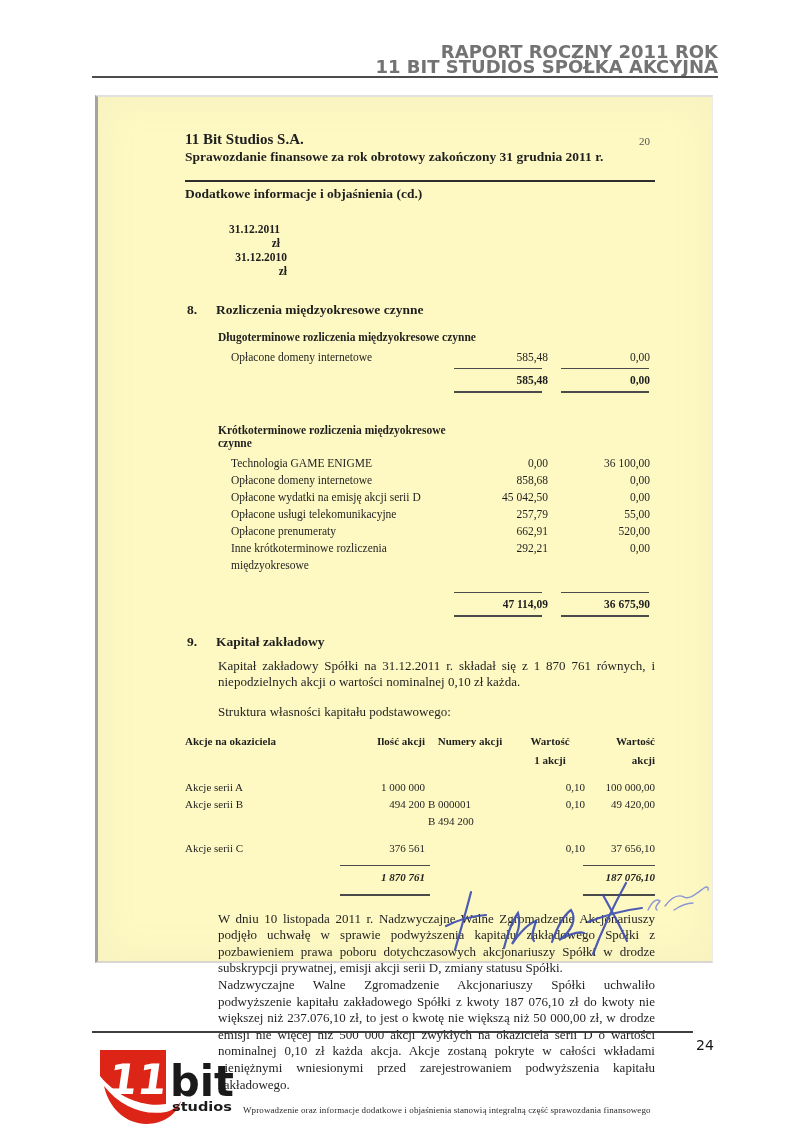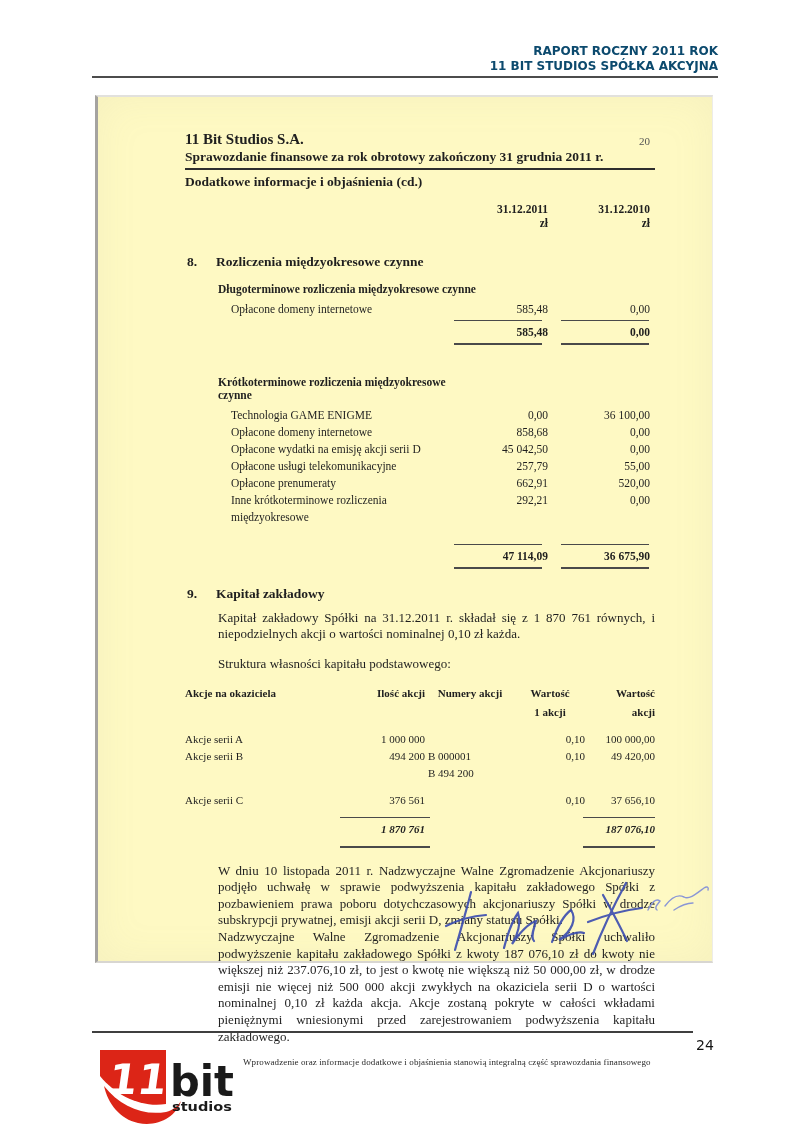--- a/index.html
+++ b/index.html
@@ -4,21 +4,21 @@
 <style>
   html,body{margin:0;padding:0;}
   body{
     width:800px;height:1132px;position:relative;background:#ffffff;
     font-family:"Liberation Serif", serif;color:#1f1f1f;overflow:hidden;
   }
   
   .top-header{
     position:absolute;top:44px;right:82px;text-align:right;
     font-family:"DejaVu Sans", sans-serif;font-weight:bold;
-    font-size:12px;line-height:15px;color:#0c4a6e;
+    font-size:18px;line-height:15px;color:#737373;
   }
   .top-rule{position:absolute;left:92px;top:76px;width:626px;height:2px;background:#4c4c4c;}
   .bottom-rule{position:absolute;left:92px;top:1031px;width:601px;height:2px;background:#3f3f3f;}
   .page-num{
     position:absolute;left:696px;top:1037px;
     font-family:"DejaVu Sans", sans-serif;font-size:14px;color:#141414;
   }
   .logo{position:absolute;left:100px;top:1050px;}
   
   .scan{
@@ -27,24 +27,24 @@
     border-left:3px solid #a5a3a0;
     border-top:2px solid #e2e1dd;
     border-right:1px solid #edecE8;
     border-bottom:2px solid #d8d6d1;
     box-sizing:border-box;
     box-shadow:inset 0 0 40px rgba(170,165,150,0.10);
   }
   .scan-content{position:absolute;left:87px;top:0;width:470px;}
   .doc-company-row{margin-top:34px;position:relative;font-size:15px;font-weight:bold;}
   .scan-pageno{position:absolute;right:5px;top:4px;font-size:11px;font-weight:normal;color:#555;}
-  .doc-sub{margin-top:1px;font-size:13.5px;font-weight:bold;border-bottom:2px solid #2e2e2e;padding-bottom:3px;}
+  .doc-sub{margin-top:1px;font-size:13.5px;font-weight:bold;border-bottom:2px solid #2e2e2e;padding-bottom:15px;}
   .doc-sub2{margin-top:4px;font-size:13.5px;font-weight:bold;}
   
-  .num-colhead{display:flex;margin-top:12px;}
+  .num-colhead{display:flex;margin-top:20px;flex-direction:column;}
   .flexsp{flex:1;}
   .vcell{text-align:right;}
   .v1{width:95px;}
   .v2{width:107px;padding-right:5px;box-sizing:border-box;}
   .ch-date,.ch-unit{font-weight:bold;font-size:11.5px;line-height:14px;}
   .sec-row{display:flex;margin-top:24px;font-size:13.5px;font-weight:bold;}
   .sec-num{width:31px;padding-left:2px;box-sizing:border-box;}
   .sec-title{flex:1;}
   .subhead{margin:13px 0 4px 33px;font-weight:bold;font-size:11.5px;line-height:13.5px;width:262px;}
   .nrow{display:flex;font-size:11.5px;line-height:17px;}

